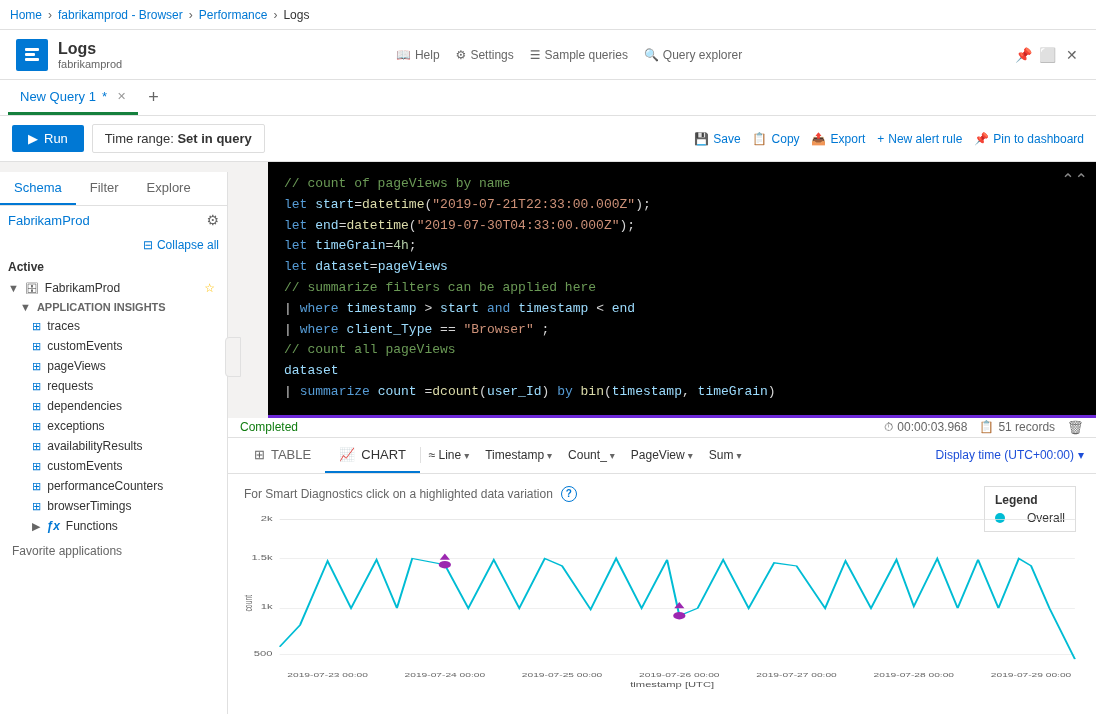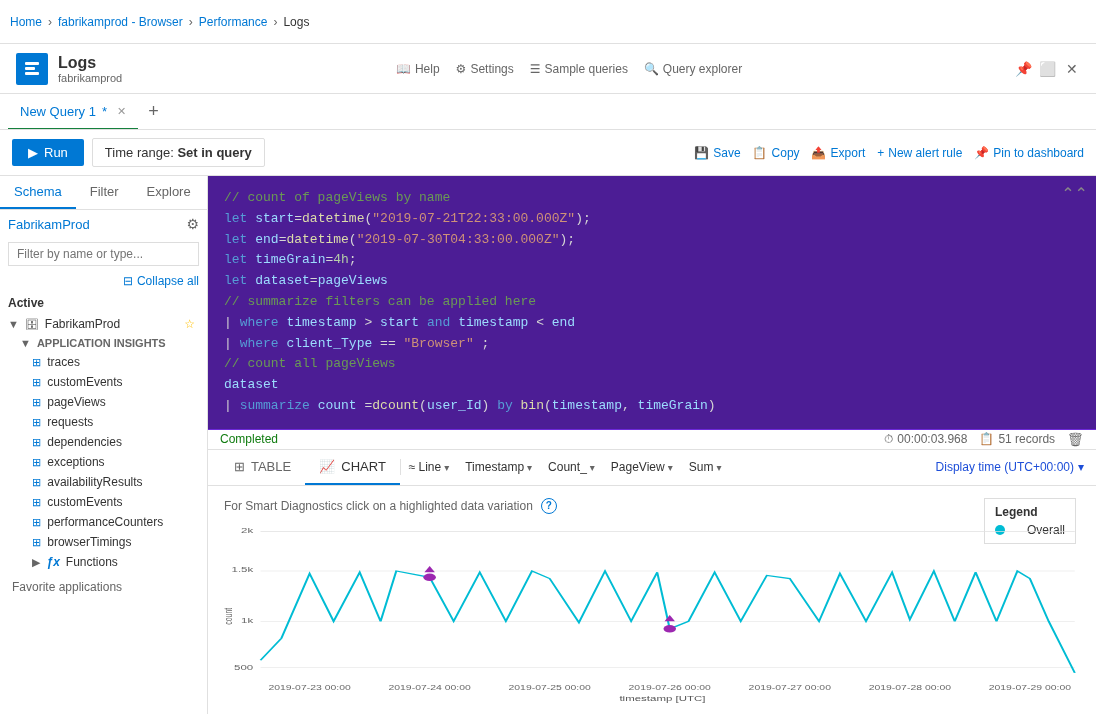--- a/index.html
+++ b/index.html
@@ -1,19 +1,19 @@
 <!DOCTYPE html>
 <html><head>
   <meta charset="utf-8">
   <style>
     * { box-sizing: border-box; margin: 0; padding: 0; }
     body { font-family: 'Segoe UI', Arial, sans-serif; font-size: 13px; background: #f3f2f1; color: #333; width: 1096px; height: 714px; overflow: hidden; }
 
     
-    .top-bar { background: #fff; border-bottom: 1px solid #e0e0e0; height: 44px; display: flex; align-items: center; padding: 0 10px; gap: 4px; }
+    .top-bar { background: #fff; border-bottom: 1px solid #e0e0e0; height: 30px; display: flex; align-items: center; padding: 0 10px; gap: 4px; }
     .breadcrumb-item { color: #0078d4; font-size: 12px; cursor: pointer; }
     .breadcrumb-sep { color: #666; font-size: 12px; margin: 0 2px; }
     .breadcrumb-current { color: #333; font-size: 12px; }
 
     
     .title-bar { background: #fff; border-bottom: 1px solid #e0e0e0; height: 50px; display: flex; align-items: center; padding: 0 16px; justify-content: space-between; }
     .title-left { display: flex; align-items: center; gap: 10px; }
     .app-icon { width: 32px; height: 32px; background: #0078d4; display: flex; align-items: center; justify-content: center; border-radius: 2px; }
     .app-icon-inner { display: flex; flex-direction: column; gap: 2px; }
     .app-icon-bar { width: 14px; height: 3px; background: #fff; border-radius: 1px; }
@@ -21,56 +21,56 @@
     .title-text h1 { font-size: 16px; font-weight: 600; color: #333; }
     .title-text p { font-size: 11px; color: #666; }
     .title-actions { display: flex; gap: 16px; align-items: center; }
     .title-action-btn { background: none; border: none; cursor: pointer; color: #666; font-size: 12px; display: flex; align-items: center; gap: 4px; }
     .window-controls { display: flex; gap: 8px; }
     .win-btn { width: 16px; height: 16px; display: flex; align-items: center; justify-content: center; cursor: pointer; color: #666; font-size: 14px; }
 
     
     .tab-bar { background: #fff; border-bottom: 1px solid #e0e0e0; height: 36px; display: flex; align-items: stretch; padding: 0 8px; }
     .tab { display: flex; align-items: center; padding: 0 12px; gap: 6px; cursor: pointer; font-size: 13px; color: #666; border-bottom: 2px solid transparent; white-space: nowrap; }
-    .tab.active { color: #0078d4; border-bottom: 1px solid #15803d; }
+    .tab.active { color: #0078d4; border-bottom: 3px solid #15803d; }
     .tab-close { color: #999; font-size: 11px; margin-left: 4px; }
     .tab-add { padding: 0 10px; font-size: 18px; color: #666; cursor: pointer; display: flex; align-items: center; }
 
     
     .query-toolbar { background: #fff; border-bottom: 1px solid #e0e0e0; height: 46px; display: flex; align-items: center; padding: 0 12px; gap: 8px; justify-content: space-between; }
     .toolbar-left { display: flex; align-items: center; gap: 8px; }
     .run-btn { background: #0078d4; color: #fff; border: none; padding: 6px 16px; border-radius: 2px; cursor: pointer; font-size: 13px; display: flex; align-items: center; gap: 6px; font-weight: 500; }
     .time-range-btn { background: #fff; border: 1px solid #ddd; padding: 6px 12px; border-radius: 2px; cursor: pointer; font-size: 13px; color: #333; }
     .toolbar-right { display: flex; align-items: center; gap: 12px; }
     .toolbar-action { background: none; border: none; cursor: pointer; color: #0078d4; font-size: 12px; display: flex; align-items: center; gap: 4px; }
 
     
     .main-layout { display: flex; height: calc(714px - 30px - 50px - 36px - 46px); }
 
     
-    .sidebar { width: 208px; background: #fff; border-right: 1px solid #e0e0e0; display: flex; flex-direction: column; overflow: hidden; flex-shrink: 0; }
+    .sidebar { width: 228px; background: #fff; border-right: 1px solid #e0e0e0; display: flex; flex-direction: column; overflow: hidden; flex-shrink: 0; margin-top: 10px; }
     .sidebar-tabs { display: flex; border-bottom: 1px solid #e0e0e0; }
     .sidebar-tab { padding: 8px 14px; font-size: 13px; cursor: pointer; color: #666; }
     .sidebar-tab.active { color: #0078d4; border-bottom: 2px solid #0078d4; font-weight: 500; }
     .sidebar-controls { display: flex; align-items: center; justify-content: space-between; padding: 6px 8px; }
     .workspace-label { display: flex; align-items: center; gap: 6px; font-size: 13px; color: #0078d4; cursor: pointer; }
     .filter-search { padding: 4px 8px; border: 1px solid #ddd; font-size: 12px; width: 100%; }
     .filter-container { padding: 4px 8px; }
     .collapse-all { color: #0078d4; font-size: 12px; cursor: pointer; text-align: right; padding: 4px 8px; display: flex; align-items: center; gap: 4px; justify-content: flex-end; }
     .sidebar-content { overflow-y: auto; flex: 1; }
     .tree-item { display: flex; align-items: center; gap: 6px; padding: 3px 12px; cursor: pointer; font-size: 12px; }
     .tree-star { color: #ffc107; font-size: 12px; margin-left: auto; }
     .active-section { padding: 4px 8px; font-size: 12px; font-weight: 600; color: #333; display: flex; align-items: center; gap: 4px; }
     .favorite-section { padding: 8px 12px; font-size: 12px; color: #666; }
     .functions-item { display: flex; align-items: center; gap: 6px; padding: 3px 12px; cursor: pointer; font-size: 12px; }
     .fx-icon { font-style: italic; color: #0078d4; font-weight: 600; font-size: 12px; }
 
     
     .query-area { flex: 1; display: flex; flex-direction: column; overflow: hidden; }
-    .query-editor { background: #4c1d95; color: #d4d4d4; padding: 12px 16px; font-family: 'Consolas', 'Courier New', monospace; font-size: 13px; line-height: 1.6; flex-shrink: 0; border-bottom: 1px solid #6d28d9; position: relative; }
+    .query-editor { background: #000000; color: #d4d4d4; padding: 12px 16px; font-family: 'Consolas', 'Courier New', monospace; font-size: 13px; line-height: 1.6; flex-shrink: 0; border-bottom: 3px solid #6d28d9; position: relative; margin-left: 40px; }
     .query-editor .comment { color: #6a9955; }
     .query-editor .keyword { color: #569cd6; }
     .query-editor .string { color: #ce9178; }
     .query-editor .function-name { color: #dcdcaa; }
     .query-editor .variable { color: #9cdcfe; }
     .query-editor .number { color: #b5cea8; }
     .query-editor .pipe { color: #d4d4d4; }
     .query-editor-line { white-space: pre; }
     .collapse-btn { position: absolute; top: 8px; right: 8px; background: none; border: none; color: #888; cursor: pointer; font-size: 16px; }
 
@@ -203,23 +203,20 @@
     <div class="sidebar-tabs">
       <div class="sidebar-tab active">Schema</div>
       <div class="sidebar-tab">Filter</div>
       <div class="sidebar-tab">Explore</div>
     </div>
     <div class="sidebar-controls">
       <div class="workspace-label">
         <span>FabrikamProd</span>
       </div>
       <span style="color:#666; font-size:14px; cursor:pointer;">⚙</span>
-    </div>
-    <div class="filter-container">
-      <input class="filter-search" type="text" placeholder="Filter by name or type..." style="">
     </div>
     <div class="collapse-all">
       <span>⊟</span>
       <span>Collapse all</span>
     </div>
 
     <div class="sidebar-content">
       <div class="active-section">
         <span>Active</span>
       </div>

